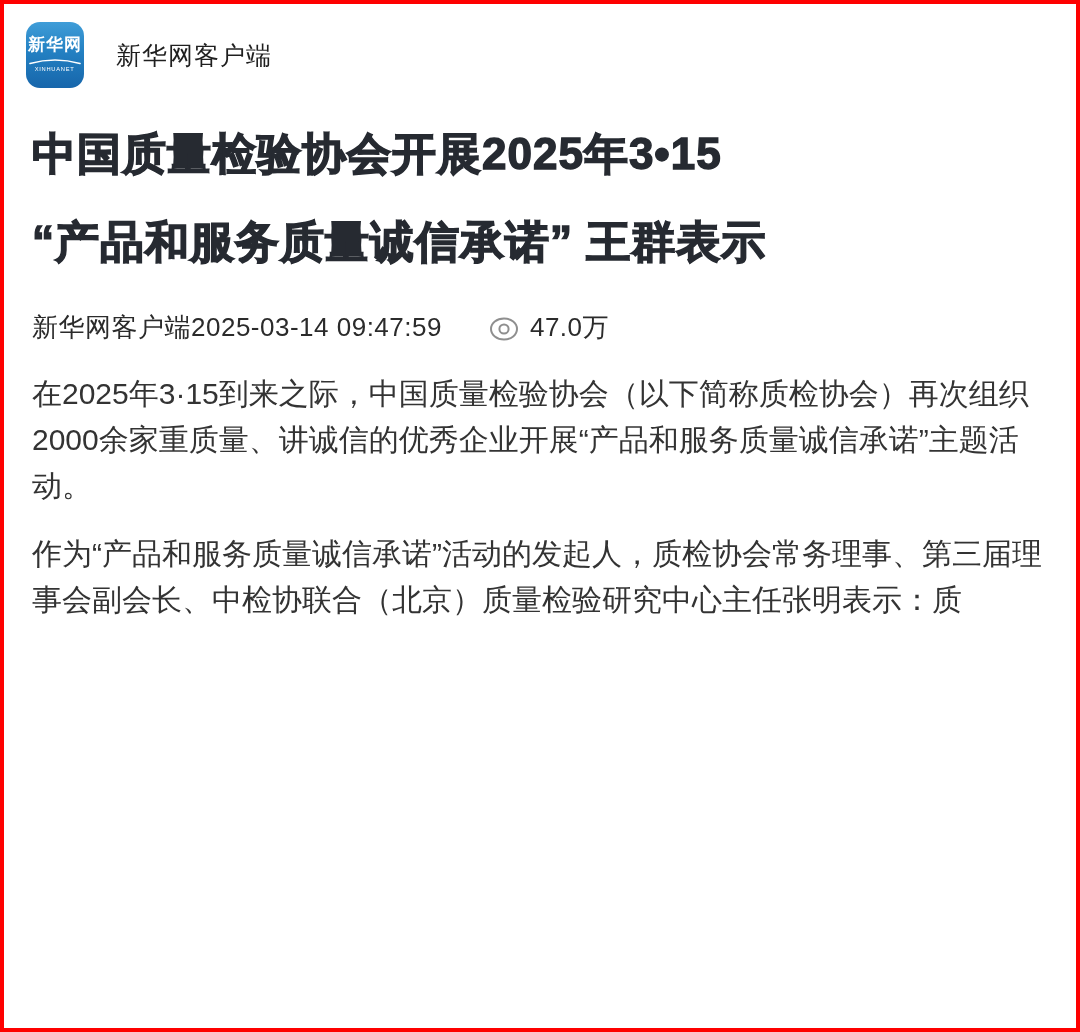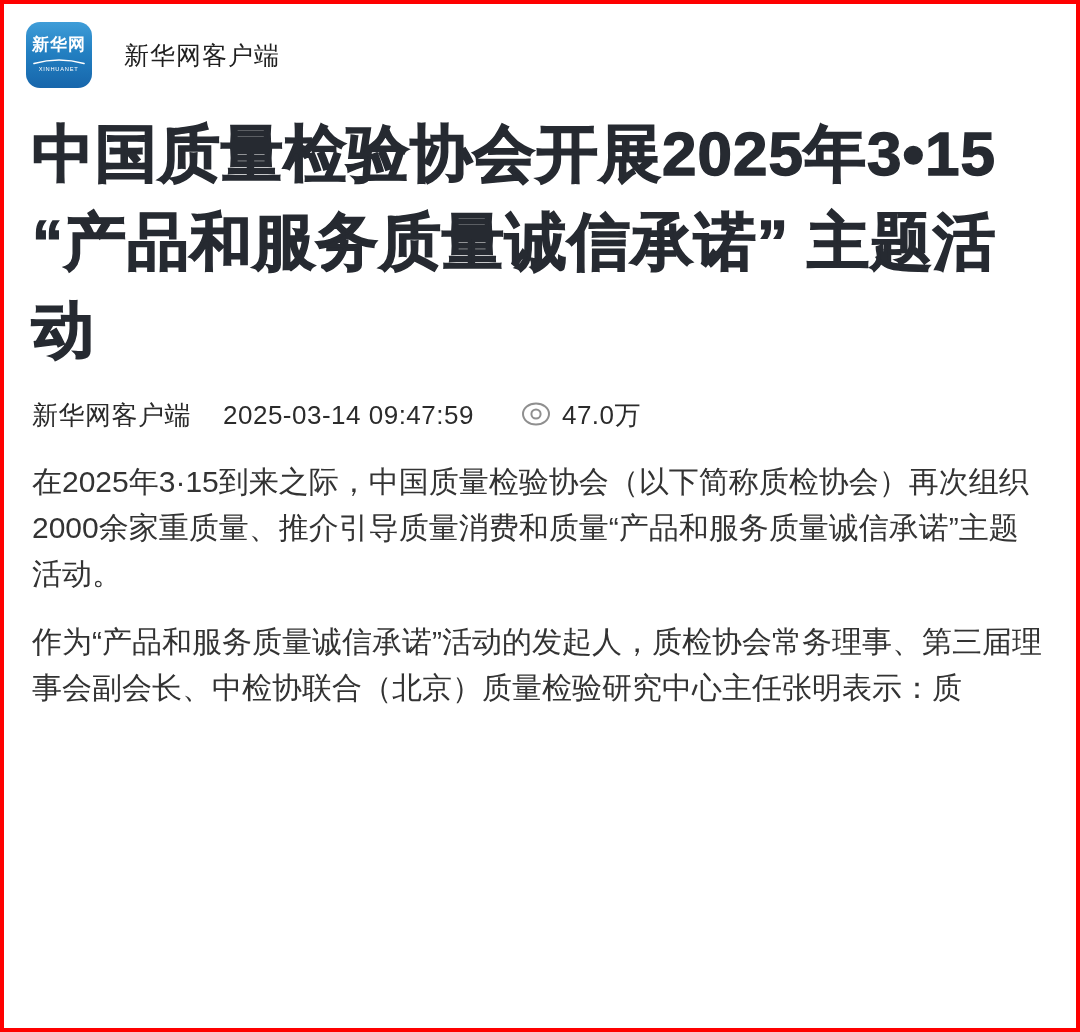--- a/index.html
+++ b/index.html
@@ -13,21 +13,21 @@
     font-family: "Liberation Sans", "DejaVu Sans", sans-serif;
   }
 
   
   .app-header {
     display: flex;
     align-items: center;
     padding: 18px 0 0 22px;
   }
   .logo {
-    width: 66px;
+    width: 58px;
     height: 66px;
     border-radius: 14px;
     background: linear-gradient(180deg, #3f9dd8 0%, #2380c2 45%, #1766ab 100%);
     color: #ffffff;
     display: flex;
     flex-direction: column;
     align-items: center;
     justify-content: center;
     flex: 0 0 auto;
     cursor: pointer;
@@ -49,42 +49,42 @@
   .app-name {
     margin-left: 32px;
     font-size: 25px;
     color: #1f1f1f;
     letter-spacing: 1px;
   }
 
   
   .article-title {
     margin: 22px 28px 0 28px;
-    font-size: 62px;
+    font-size: 44px;
     line-height: 88px;
     font-weight: 900;
     color: #262a31;
     letter-spacing: 1px;
     -webkit-text-stroke: 1.4px #262a31;
   }
   .article-title .tl { display: block; }
 
   
   .byline {
     display: flex;
     align-items: center;
     margin: 24px 28px 0 28px;
     font-size: 26px;
     color: #2b2b2b;
     letter-spacing: 0.5px;
   }
-  .byline-date { margin-left: 32px; }
+  .byline-date { }
   .views {
     display: flex;
-    align-items: flex-start;
+    align-items: flex-end;
     margin-left: 46px;
   }
   .views .eye { display: block; margin-right: 10px; }
 
   
   .article-body {
     margin: 26px 28px 0 28px;
     font-size: 30px;
     line-height: 46px;
     color: #333333;
@@ -102,33 +102,33 @@
       <svg class="logo-swoosh" width="54" height="9" viewBox="0 0 54 9">
         <path d="M2,7.5 Q27,0.5 52,7.5" fill="none" stroke="#ffffff" stroke-width="1.6" stroke-linecap="round"></path>
       </svg>
       <span class="logo-subtitle">XINHUANET</span>
     </div>
     <div class="app-name">新华网客户端</div>
   </header>
 
   <h1 class="article-title">
     <span class="tl">中国质量检验协会开展2025年3•15</span>
-    <span class="tl">“产品和服务质量诚信承诺” 主题活动</span>
+    <span class="tl">“产品和服务质量诚信承诺” 王群表示</span>
   </h1>
 
   <div class="byline">
     <span class="byline-source">新华网客户端</span>
     <span class="byline-date">2025-03-14 09:47:59</span>
     <span class="views">
       <svg class="eye" width="32" height="32" viewBox="0 0 32 32">
         <ellipse cx="16" cy="16" rx="13" ry="10.5" fill="none" stroke="#8f8f8f" stroke-width="2"></ellipse>
         <circle cx="16" cy="16" r="4.6" fill="none" stroke="#8f8f8f" stroke-width="2"></circle>
       </svg>
       <span>47.0万</span>
     </span>
   </div>
 
   <div class="article-body">
-    <p>在2025年3·15到来之际，中国质量检验协会（以下简称质检协会）再次组织2000余家重质量、推介引导质量消费和质量“产品和服务质量诚信承诺”主题活动。</p>
+    <p>在2025年3·15到来之际，中国质量检验协会（以下简称质检协会）再次组织2000余家重质量、讲诚信的优秀企业开展“产品和服务质量诚信承诺”主题活动。</p>
     <p>作为“产品和服务质量诚信承诺”活动的发起人，质检协会常务理事、第三届理事会副会长、中检协联合（北京）质量检验研究中心主任张明表示：质</p>
   </div>
 
 </div>
 
 </body></html>

